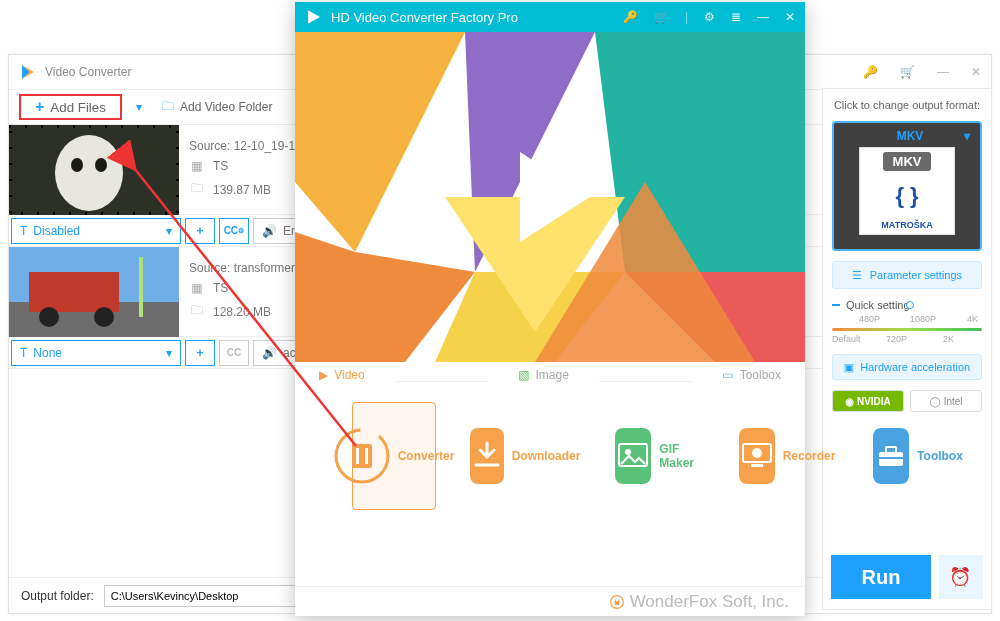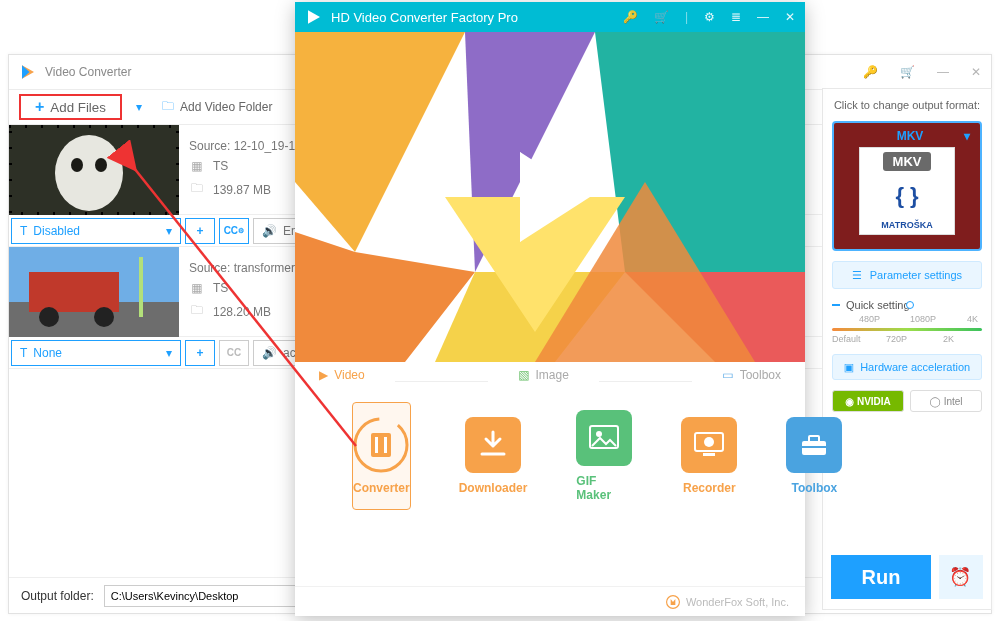--- a/index.html
+++ b/index.html
@@ -37,21 +37,21 @@
 .pill.cc{font-size:10px;}
 .pill.disabled{border-color:#ccc;color:#bbb;cursor:default;}
 .audio-dd{height:26px;border:1px solid #ccc;display:flex;align-items:center;gap:6px;padding:0 8px;color:#777;cursor:pointer;flex:1;max-width:130px;}
 
 .output-bar{position:absolute;left:0;bottom:0;right:0;height:36px;display:flex;align-items:center;gap:10px;padding:0 12px;border-top:1px solid #eee;background:#fff;}
 .output-bar input{height:22px;border:1px solid #ccc;padding:0 6px;width:260px;font-size:11px;}
 
 
 .right-panel{position:absolute;right:8px;top:88px;width:170px;height:522px;border:1px solid #e8e8e8;background:#fff;display:flex;flex-direction:column;align-items:center;padding:10px 8px;gap:10px;}
 .rp-title{font-size:11px;color:#666;}
-.fmt-box{width:150px;height:130px;border:2px solid #4db3ff;border-radius:4px;background:#7f1d1d;display:flex;flex-direction:column;align-items:center;gap:4px;padding:6px;cursor:pointer;}
+.fmt-box{width:150px;height:130px;border:2px solid #4db3ff;border-radius:4px;background:#404040;display:flex;flex-direction:column;align-items:center;gap:4px;padding:6px;cursor:pointer;}
 .fmt-box .hdr{width:100%;display:flex;justify-content:space-between;align-items:center;color:#1ea0ff;font-weight:bold;font-size:12px;padding:0 4px;}
 .fmt-card{width:96px;height:88px;border:1px solid #ddd;background:#fff;display:flex;flex-direction:column;align-items:center;justify-content:space-between;padding:4px 0;}
 .fmt-chip{background:#6a6a6a;color:#fff;font-weight:bold;padding:2px 10px;border-radius:3px;font-size:13px;}
 .param-btn{width:150px;height:28px;background:#eaf6ff;border:1px solid #cfeaff;color:#1ea0ff;display:flex;align-items:center;justify-content:center;gap:8px;cursor:pointer;border-radius:3px;font-size:11px;}
 .quick-block{width:150px;}
 .quick-block .lbl{font-size:11px;color:#555;display:flex;align-items:center;gap:4px;}
 .quick-block .lbl:before{content:"";display:inline-block;width:8px;height:2px;background:#1ea0ff;margin-right:2px;}
 .quick-block .lbl:after{content:"";display:inline-block;width:6px;height:6px;border:1px solid #1ea0ff;border-radius:50%;background:#fff;margin-left:-8px;}
 .quick-scale{position:relative;height:30px;margin-top:3px;}
 .quick-scale .line{position:absolute;left:0;right:0;top:14px;height:3px;background:linear-gradient(to right,#f58a3c 0%,#9cdd4b 50%,#3cc25d 100%);border-radius:2px;}
@@ -76,27 +76,27 @@
 .fw-hero{height:330px;position:relative;overflow:hidden;background:#fff;}
 .fw-hero svg{position:absolute;inset:0;width:100%;height:100%;}
 
 .fw-cats{display:flex;gap:30px;padding:6px 24px 0 24px;color:#aaa;font-size:12px;}
 .fw-cat{display:flex;align-items:center;gap:6px;padding-bottom:6px;}
 .fw-cat .ic{color:#f7a24a;}
 .fw-cat.active{color:#f7a24a;}
 .fw-cats .line{flex:1;border-bottom:1px solid #eee;align-self:flex-end;margin-bottom:6px;}
 
 .fw-grid{flex:1;display:flex;gap:14px;padding:14px 24px;}
-.fw-tile{width:84px;height:108px;display:flex;flex-direction:column;align-items:center;gap:8px;justify-content:center;border:1px solid transparent;border-radius:4px;cursor:pointer;margin-left:33px;}
+.fw-tile{width:84px;height:108px;display:flex;flex-direction:row;align-items:center;gap:8px;justify-content:center;border:1px solid transparent;border-radius:4px;cursor:pointer;margin-left:33px;}
 .fw-tile.active{border-color:#f7a24a;background:#fff7ef;}
 .fw-tile .ic{width:56px;height:56px;border-radius:6px;display:flex;align-items:center;justify-content:center;}
 .fw-tile .lbl{font-size:12px;font-weight:bold;color:#888;}
 .fw-tile.active .lbl{color:#f7a24a;}
 
-.fw-footer{height:30px;display:flex;align-items:center;justify-content:flex-end;padding:0 16px;color:#bbb;font-size:11px;gap:6px;border-top:1px solid #f1f1f1;}
+.fw-footer{height:30px;display:flex;align-items:center;justify-content:flex-end;padding:0 16px;color:#bbb;font-size:17px;gap:6px;border-top:1px solid #f1f1f1;}
 
 
 .arrow-svg{position:absolute;left:0;top:0;pointer-events:none;}
 </style>
 </head>
 <body>
 
 <div class="stage">
 
   <div class="bg-window">

